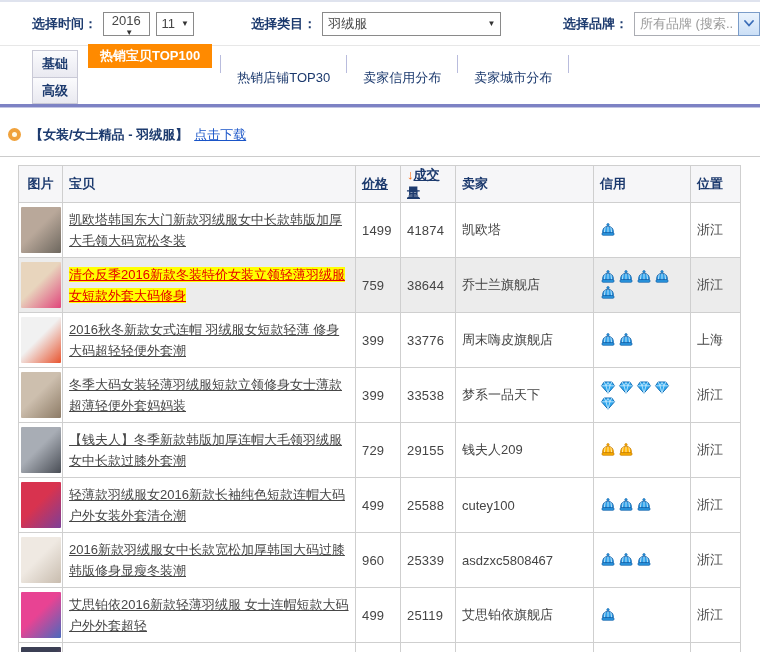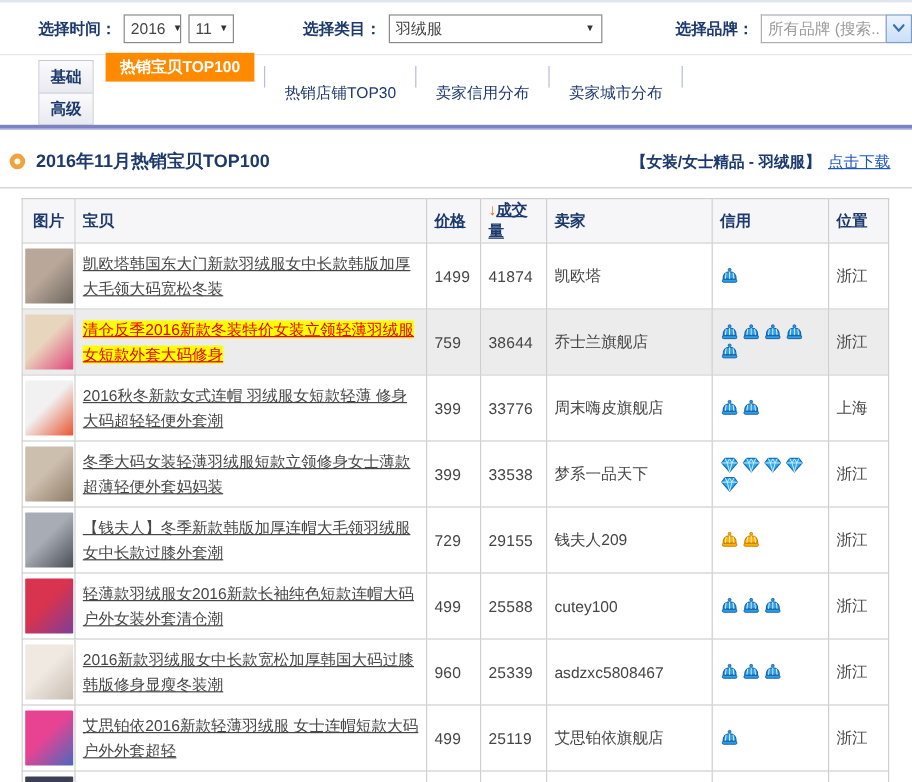--- a/index.html
+++ b/index.html
@@ -8,21 +8,21 @@
     height:652px; overflow:hidden; background:#fff;
     font-family:"Liberation Sans","DejaVu Sans",sans-serif;
     font-size:13px; color:#454545;
     border-top:2px solid #dfe3ee;
   }
   
   .topbar { display:flex; align-items:center; height:44px; padding-left:32px; border-bottom:1px solid #e7e7e7; }
   .flabel { font-weight:bold; color:var(--navy); margin-right:6px; white-space:nowrap; }
   .selbox { display:flex; align-items:center; justify-content:space-between; border:1px solid #8a8a8a; background:#fff; height:24px; padding:0 5px; margin-right:6px; cursor:pointer; }
   .selbox .caret { font-size:8px; color:#333; margin-left:6px; }
-  .w-year { width:48px; } .w-month { width:38px; } .w-cat { width:186px; }
+  .w-year { width:48px;flex-direction:column; } .w-month { width:38px; } .w-cat { width:186px; }
   .gap1 { width:54px; } .gap2 { width:58px; }
   .brandwrap { display:flex; align-items:center; }
   .brandinput { width:104px; height:24px; border:1px solid #abadb3; border-right:none; padding:0 5px; font-size:13px; color:#444; font-family:inherit; }
   .brandinput::placeholder { color:#9a9a9a; }
   .brandbtn { width:22px; height:24px; border:1px solid #7a9cc9; background:linear-gradient(#eaf3fd,#cbdff6); display:flex; align-items:center; justify-content:center; cursor:pointer; }
   
   .tabszone { display:flex; margin-top:4px; }
   .tabgroups { width:46px; border:1px solid #c9c9d6;margin-left:32px; }
   .tabgroup { height:26px; display:flex; align-items:center; justify-content:center; font-weight:bold; color:var(--navy); background:linear-gradient(#fbfbfd,#e9e9f0); }
   .tabgroup + .tabgroup { border-top:1px solid #c9c9d6; }
@@ -101,21 +101,20 @@
       <span class="tabsep"></span>
       <span class="tab">卖家城市分布</span>
       <span class="tabsep"></span>
     </div>
   </div>
 </div>
 <div class="purpleband"></div>
 
 <div class="sechead">
   <span class="bullet"></span>
-  <span class="sectitle">2016年11月热销宝贝TOP100</span>
   <span class="sectag">【女装/女士精品 - 羽绒服】</span>
   <a class="seclink">点击下载</a>
 </div>
 
 <div class="tablewrap">
   <table>
     <colgroup>
       <col style="width:44px">
         <col style="width:293px">
         <col style="width:45px">

